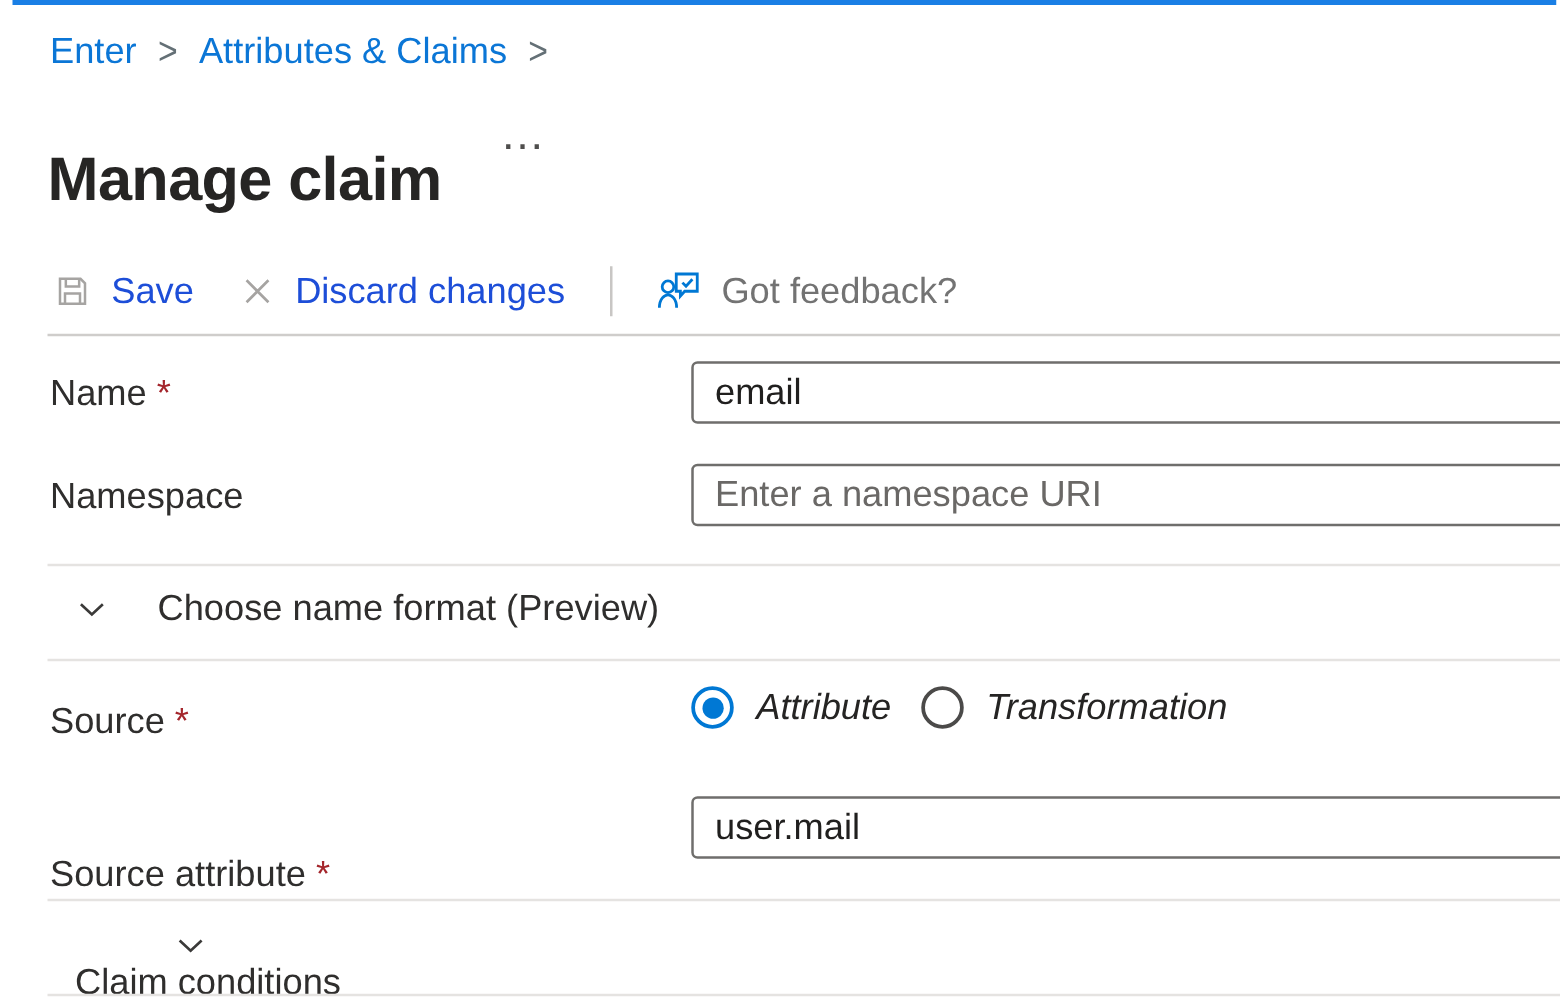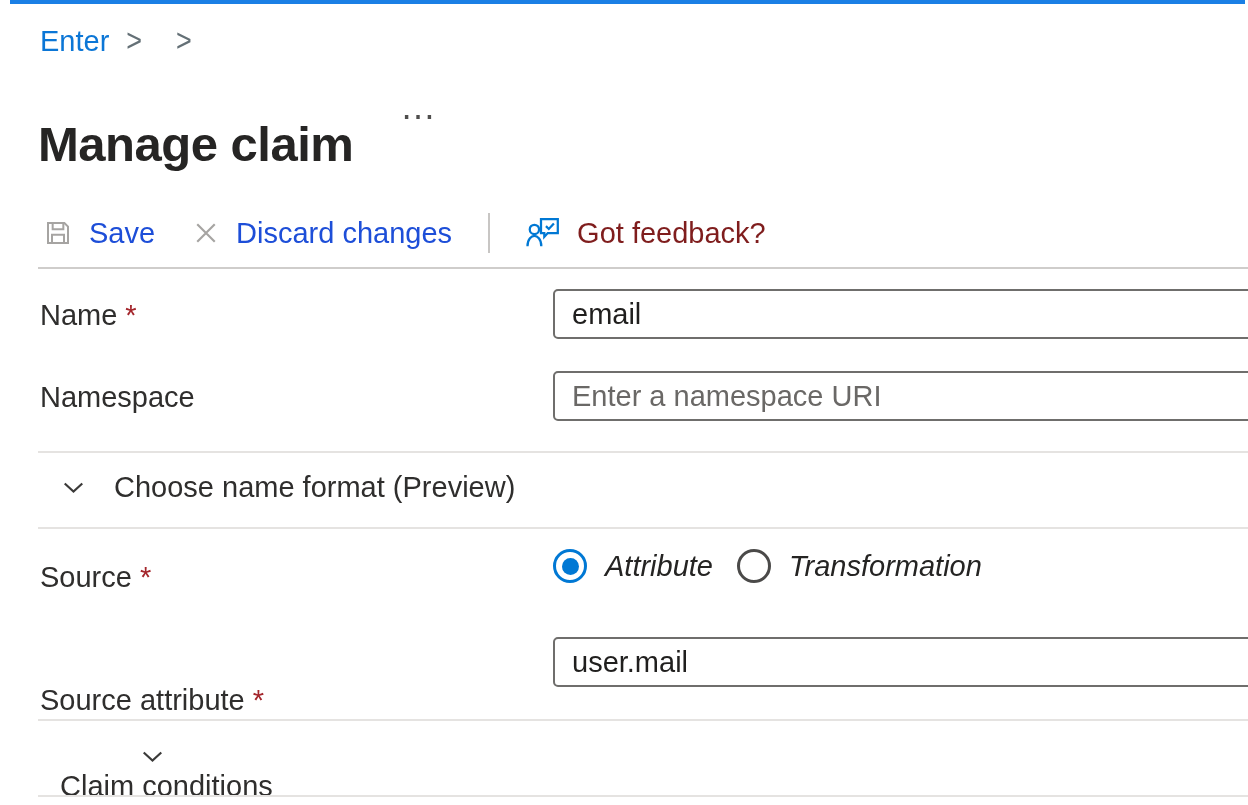--- a/index.html
+++ b/index.html
@@ -18,21 +18,21 @@
   .page-title{position:absolute;top:83px;left:38px;font-size:49px;font-weight:700;color:#262524;letter-spacing:-0.5px;}
   .title-ellipsis{position:absolute;left:400px;top:86px;font-size:36px;color:#4f4e4d;letter-spacing:3px;cursor:pointer;}
 
   
   .toolbar{position:absolute;top:206px;left:42px;height:54px;display:flex;align-items:center;font-size:29px;}
   .tb-btn{display:flex;align-items:center;cursor:pointer;}
   .tb-btn .ic{display:flex;align-items:center;}
   .tb-btn span.lbl{margin-left:15px;}
   .tb-disabled{color:#1d4ed8;cursor:default;}
   .tb-sep{width:2px;height:40px;background:#c8c6c4;margin:0 36px;}
-  .tb-feedback{color:#7f1d1d;}
+  .tb-feedback{color:#737373;}
   .toolbar-divider{position:absolute;top:267px;left:38px;right:0;height:2px;background:#cfcdcb;}
 
   
   .field-label{position:absolute;left:40px;font-size:29px;color:#2f2e2d;text-align:center;}
   .req{color:#a4262c;margin-left:8px;}
   .text-input{
     position:absolute;left:553px;right:-12px;height:46px;border:2px solid #6f6e6c;border-radius:5px;
     padding:0 17px;font-size:29px;color:#201f1e;font-family:"Liberation Sans", sans-serif;background:#fff;outline:none;
   }
   .text-input::placeholder{color:#6a6866;opacity:1;}
@@ -51,20 +51,21 @@
   .radio-circle.unsel{border:3px solid #4b4a49;}
 </style>
 </head>
 <body>
 
 <div class="topline"></div>
 
 <nav class="breadcrumb">
   <span class="crumb">Enter</span>
   <span class="crumb-sep">&gt;</span>
+  <span class="crumb">Attributes &amp; Claims</span>
   <span class="crumb-sep">&gt;</span>
 </nav>
 
 <h1 class="page-title">Manage claim</h1>
 <span class="title-ellipsis">…</span>
 
 <div class="toolbar">
   <div class="tb-btn tb-disabled">
     <span class="ic">
       <svg width="32" height="32" viewBox="0 0 24 24" fill="none" stroke="#a6a4a2" stroke-width="1.5">
@@ -104,21 +105,21 @@
 </label>
 <input class="text-input" style="top: 289px;" type="text" value="email">
 
 <label class="field-label" style="top:381px;">
   <span>Namespace</span>
 </label>
 <input class="text-input" style="top: 371px;" type="text" placeholder="Enter a namespace URI">
 
 <div class="divider" style="top:451px;"></div>
 
-<div class="section-header" style="top:471px;">
+<div class="section-header" style="top:471px;gap:12px;">
   <span class="chev">
     <svg width="27" height="27" viewBox="0 0 20 20" fill="none" stroke="#3b3a39" stroke-width="1.6">
       <path d="M3.5 7 L10 13 L16.5 7"></path>
     </svg>
   </span>
   <span>Choose name format (Preview)</span>
 </div>
 
 <div class="divider" style="top:527px;"></div>
 

